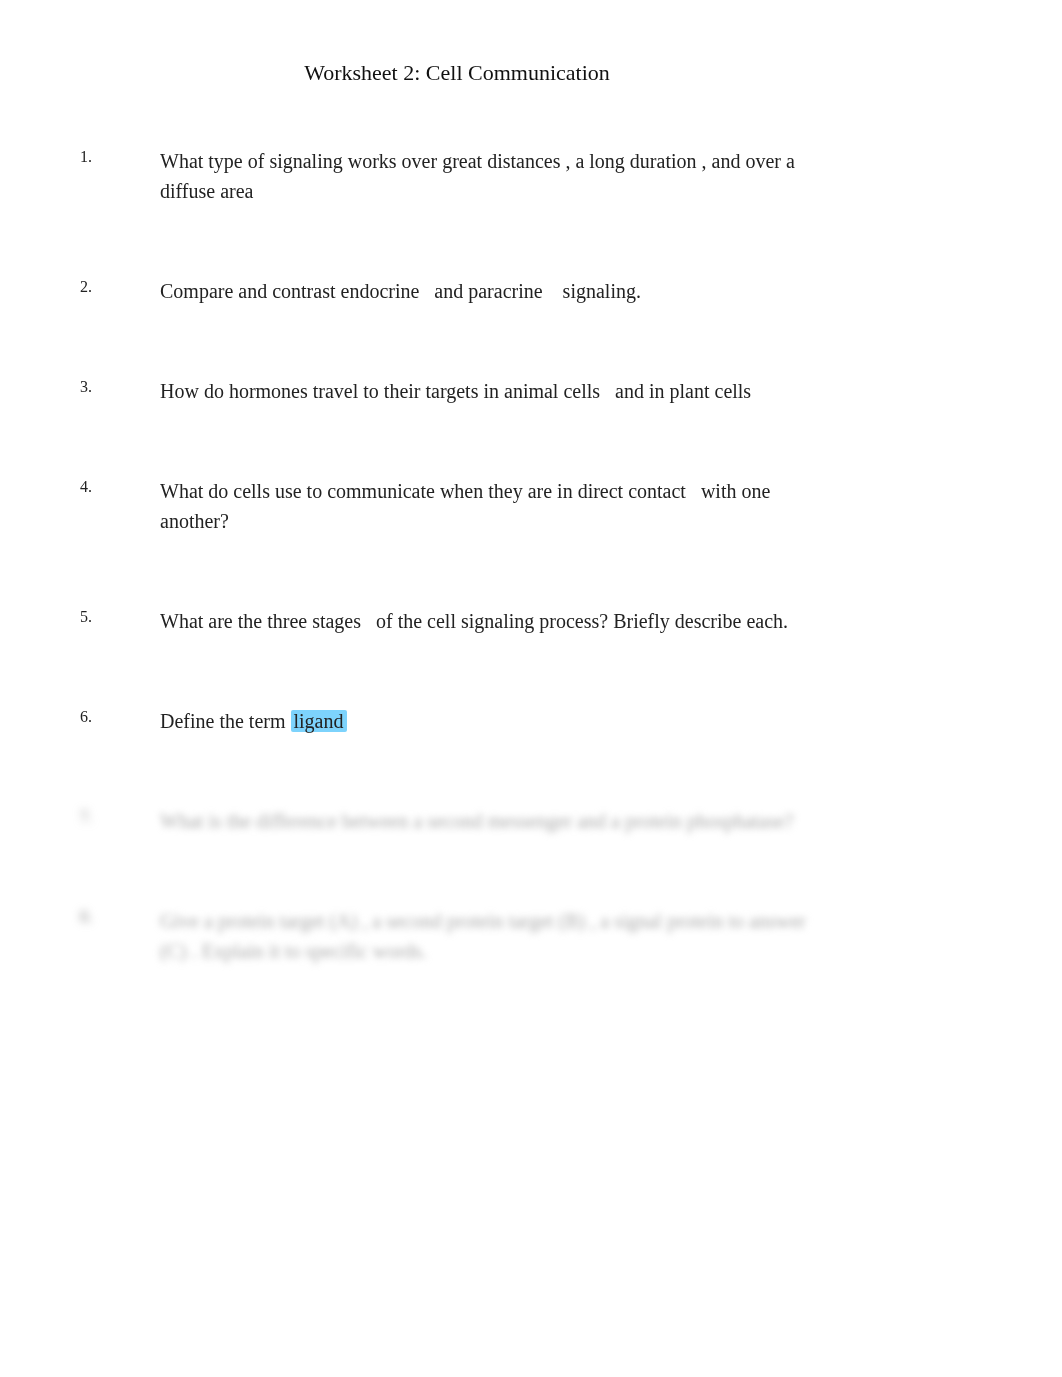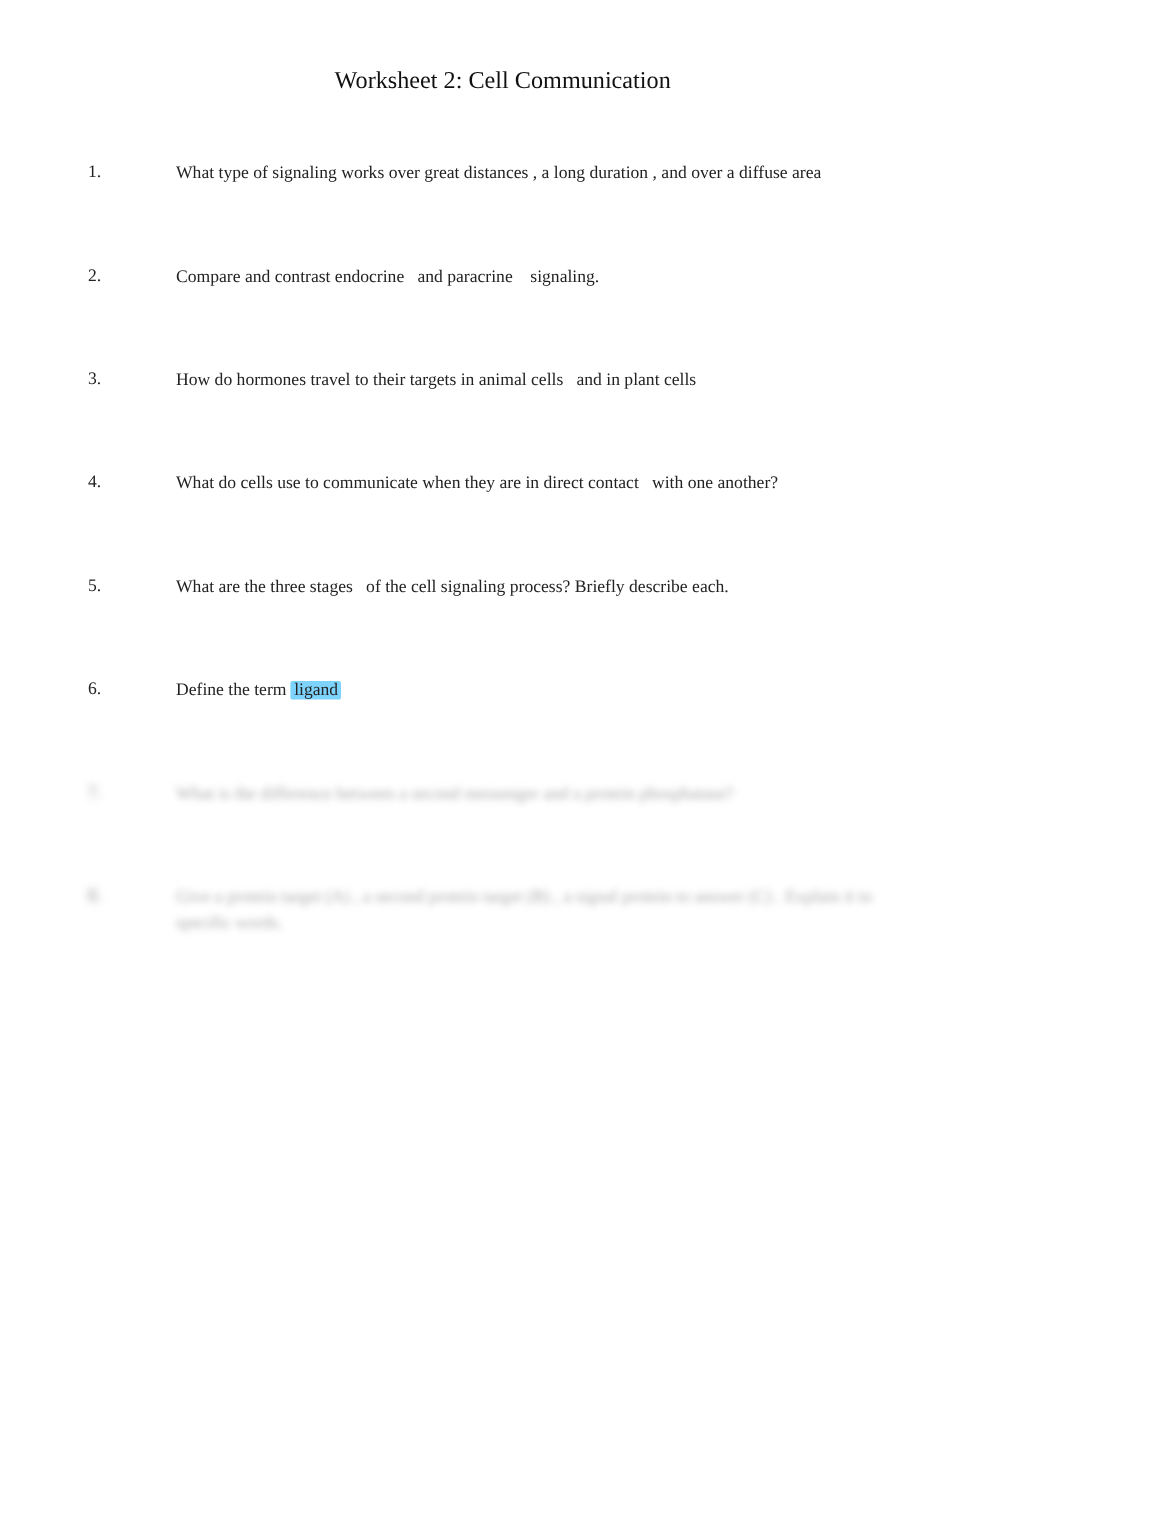--- a/index.html
+++ b/index.html
@@ -44,21 +44,21 @@
     }
 
     .question-number {
       min-width: 80px;
       font-size: 16px;
       color: #222;
       padding-top: 2px;
     }
 
     .question-text {
-      font-size: 16px;
+      font-size: 20px;
       color: #222;
       line-height: 1.5;
       flex: 1;
     }
 
     .blurred {
       filter: blur(4px);
       color: #888;
       user-select: none;
     }

